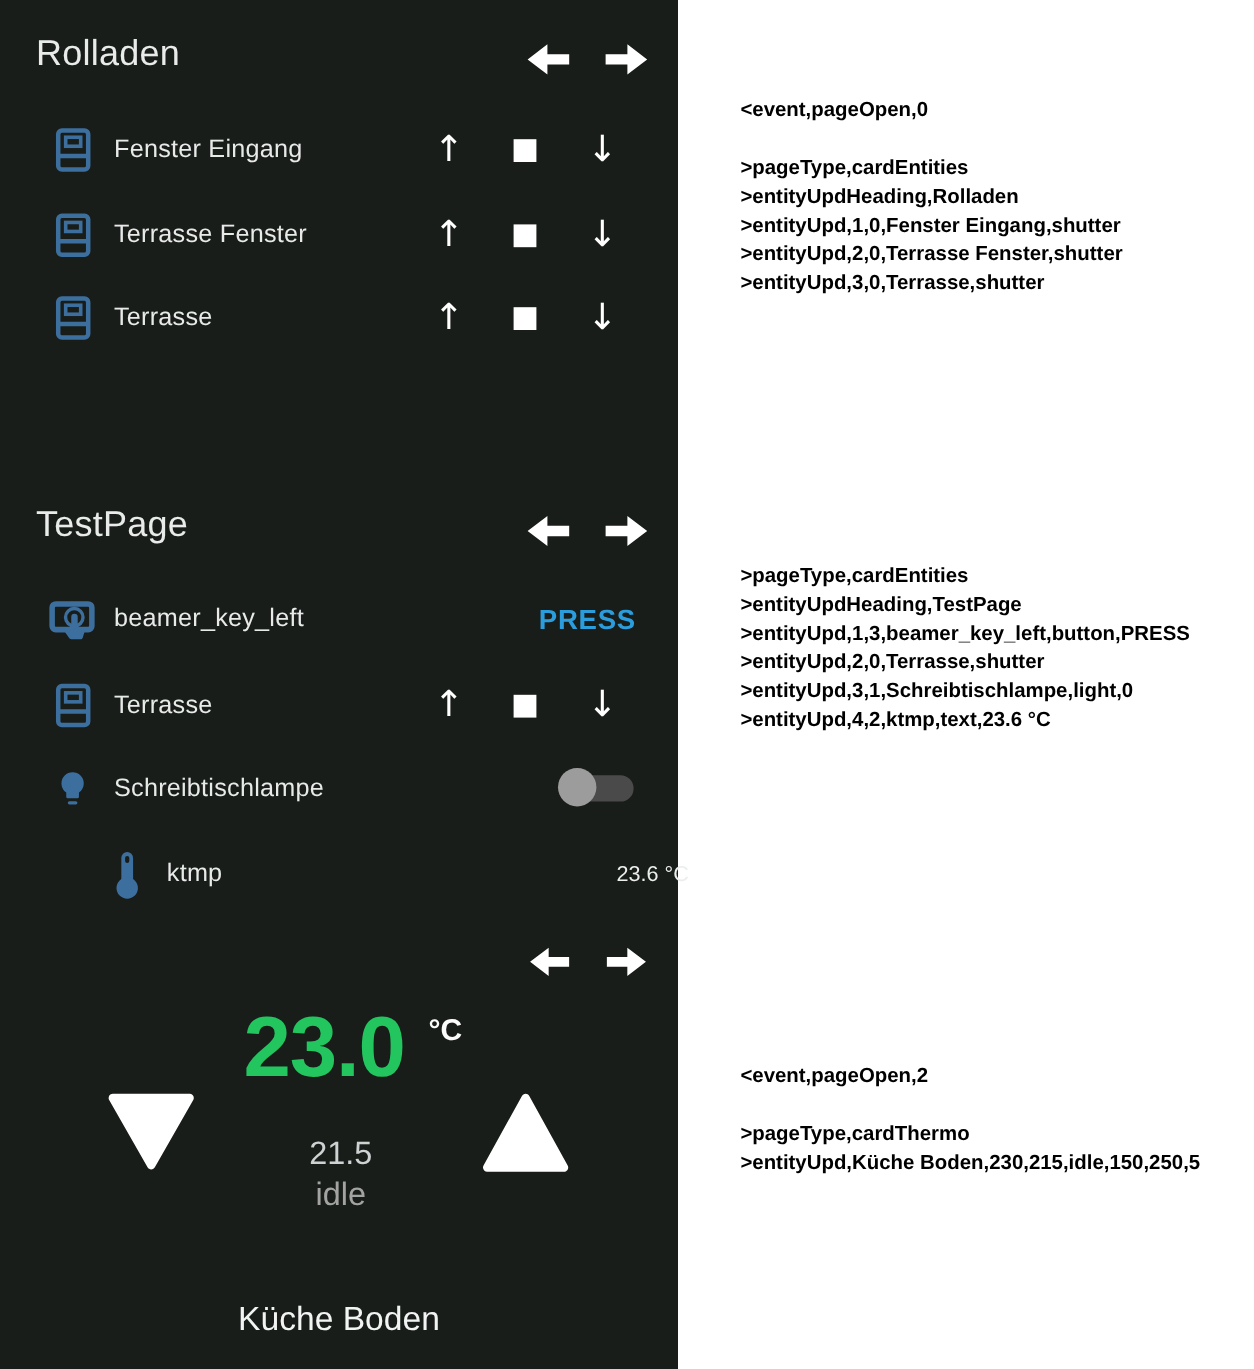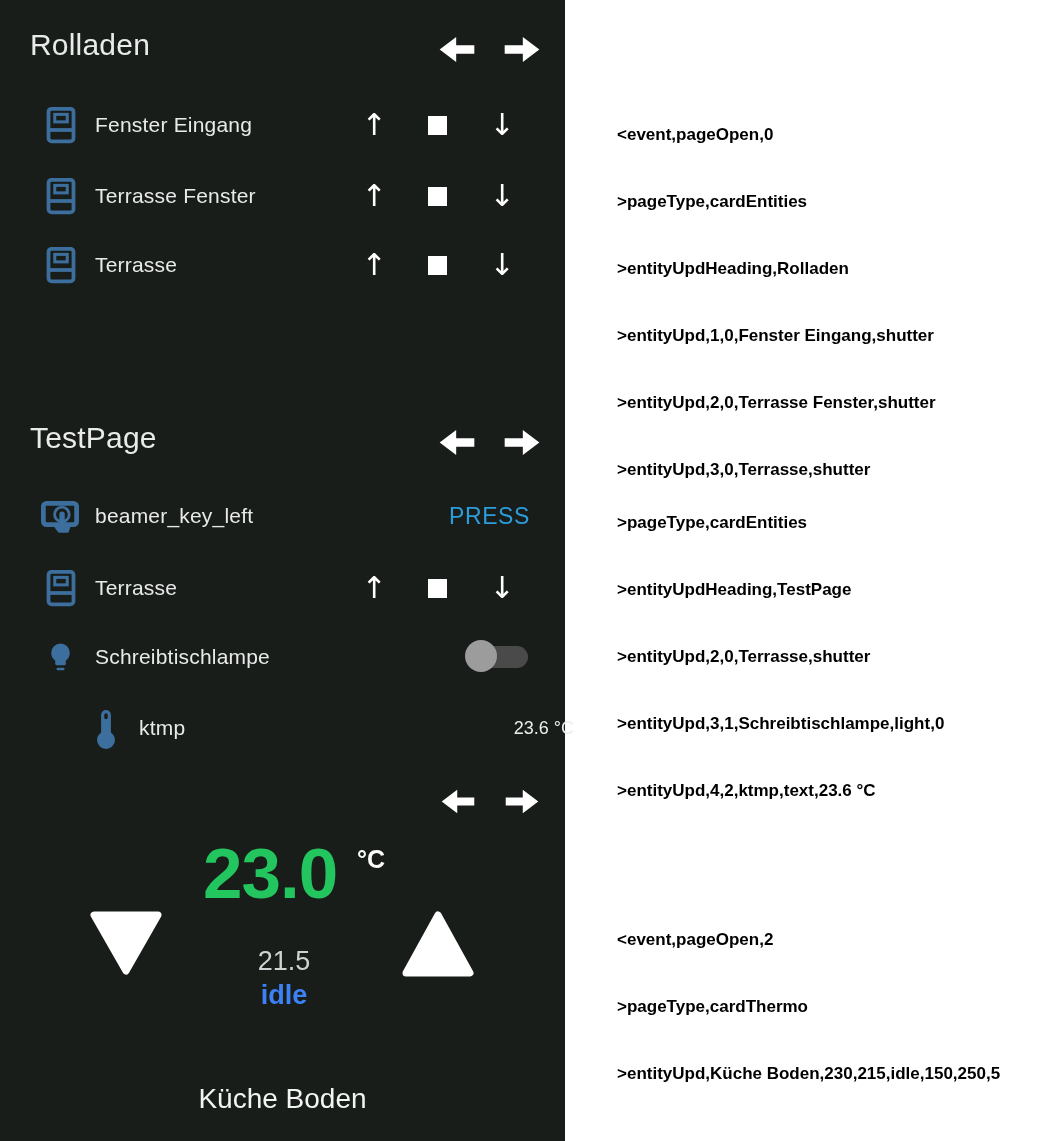--- a/index.html
+++ b/index.html
@@ -16,40 +16,40 @@
   .row { position:absolute; left:0; width:565px; height:44px; }
   .eicon { position:absolute; display:block; }
   .elabel { position:absolute; left:95px; top:0; line-height:44px; font-size:21px; color:#e8eaea; font-weight:400; letter-spacing:0.2px; }
 
   .ctrl-up, .ctrl-down { position:absolute; top:0; width:34px; text-align:center; line-height:44px;
     font-family:"DejaVu Sans", sans-serif; font-size:30px; color:#ffffff; font-weight:400; cursor:pointer; }
   .ctrl-up { left:357px; }
   .ctrl-down { left:485px; }
   .ctrl-stop { position:absolute; left:428px; top:13px; width:19px; height:19px; background:#ffffff; cursor:pointer; }
 
-  .press { position:absolute; right:35px; top:0; line-height:44px; font-size:23px; font-weight:400;
+  .press { position:absolute; right:35px; top:0; line-height:44px; font-size:23px; font-weight:700;
     color:#2b9ddd; letter-spacing:0.6px; cursor:pointer;margin-left:24px; }
   .value-text { position:absolute; right:35px; top:0; line-height:44px; font-size:18px; color:#eceeee;text-align:center; }
 
   .toggle { position:absolute; left:465px; top:4px; width:64px; height:36px; cursor:pointer; }
   .toggle .track { position:absolute; left:7px; top:7px; width:56px; height:22px; border-radius:11px; background:#4a4a4a; }
   .toggle .knob { position:absolute; left:0; top:1px; width:32px; height:32px; border-radius:50%; background:#9c9c9c; }
 
   
   .cur-temp { position:absolute; left:203px; top:838px; font-size:71px; font-weight:800; color:#22c55e; letter-spacing:-1px; line-height:1; }
   .cur-unit { position:absolute; left:357px; top:845px; font-size:25px; font-weight:700; color:#fbfbfb; }
   .target-temp { position:absolute; left:184px; top:946px; width:200px; text-align:center; font-size:27px; color:#cfd2d2; }
-  .hvac-state { position:absolute; left:184px; top:980px; width:200px; text-align:center; font-size:27px; color:#3b82f6;font-weight:bold; }
+  .hvac-state { position:absolute; left:184px; top:980px; width:200px; text-align:center; font-size:27px; color:#a3a3a3; }
   .thermo-title { position:absolute; left:0; top:1083px; width:565px; text-align:center; font-size:28px; color:#f2f4f4; }
   .tri { position:absolute; cursor:pointer; }
 
   
   .proto { position:absolute; left:617px; color:#000000; font-size:17px; font-weight:700; line-height:24px; letter-spacing:0; }
   .proto .ev { margin-bottom:24px; }
-  .proto div { white-space:nowrap;margin-top:43px; }
+  .proto div { white-space:nowrap; }
 </style>
 </head>
 <body>
 
 <svg width="0" height="0" style="position:absolute">
   <defs>
     <g id="i-shutter">
       <rect x="2" y="2" width="20" height="26" rx="2.5" fill="none" stroke="#3d6f9e" stroke-width="3"></rect>
       <rect x="7" y="6.5" width="10" height="6" fill="none" stroke="#3d6f9e" stroke-width="2.4"></rect>
       <line x1="3" y1="19" x2="21" y2="19" stroke="#3d6f9e" stroke-width="3"></line>
@@ -189,20 +189,21 @@
     <div>&gt;pageType,cardEntities</div>
     <div>&gt;entityUpdHeading,Rolladen</div>
     <div>&gt;entityUpd,1,0,Fenster Eingang,shutter</div>
     <div>&gt;entityUpd,2,0,Terrasse Fenster,shutter</div>
     <div>&gt;entityUpd,3,0,Terrasse,shutter</div>
   </div>
 
   <div class="proto" style="top:468px;">
     <div>&gt;pageType,cardEntities</div>
     <div>&gt;entityUpdHeading,TestPage</div>
+    <div>&gt;entityUpd,1,3,beamer_key_left,button,PRESS</div>
     <div>&gt;entityUpd,2,0,Terrasse,shutter</div>
     <div>&gt;entityUpd,3,1,Schreibtischlampe,light,0</div>
     <div>&gt;entityUpd,4,2,ktmp,text,23.6 °C</div>
   </div>
 
   <div class="proto" style="top:885px;">
     <div class="ev">&lt;event,pageOpen,2</div>
     <div>&gt;pageType,cardThermo</div>
     <div>&gt;entityUpd,Küche Boden,230,215,idle,150,250,5</div>
   </div>

